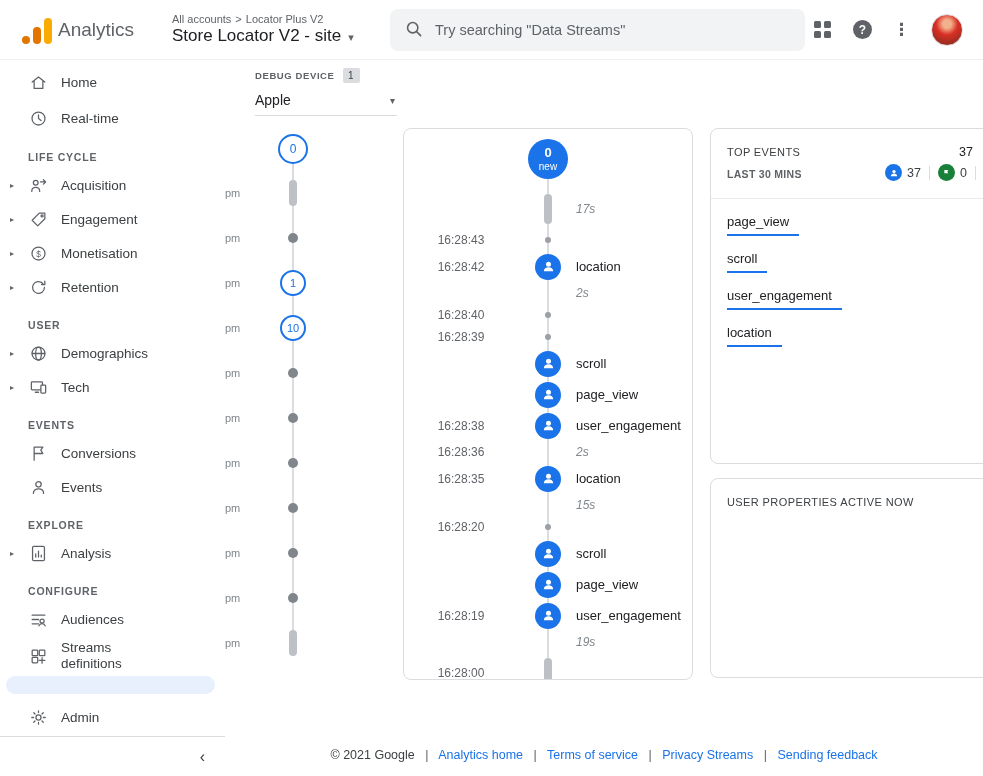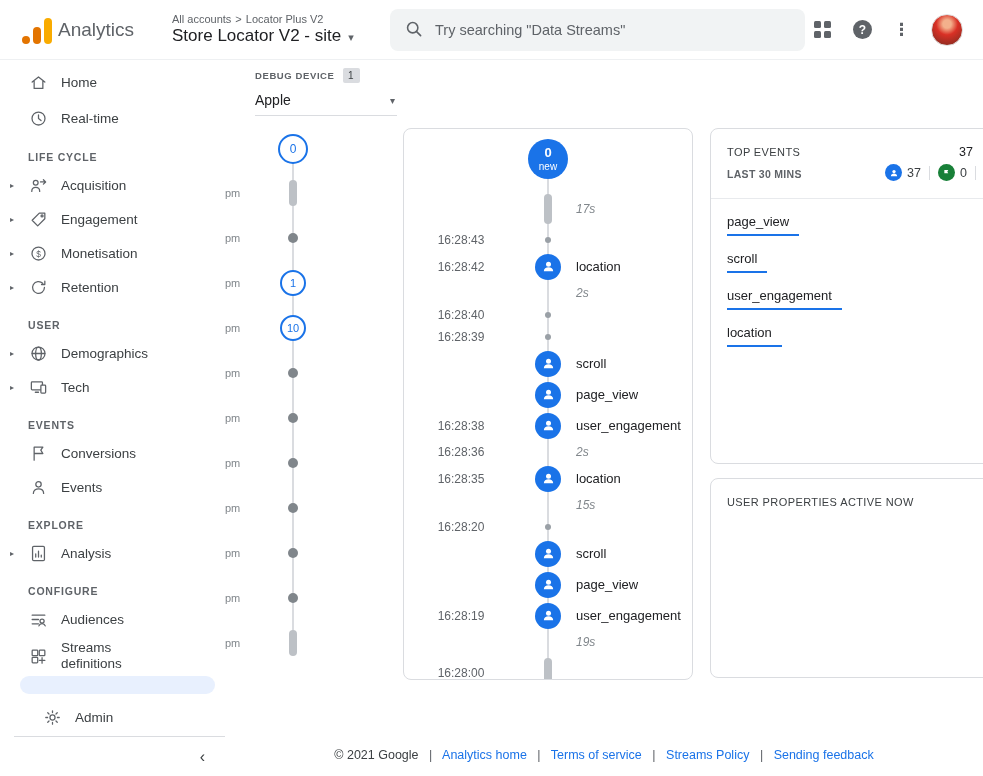--- a/index.html
+++ b/index.html
@@ -37,21 +37,21 @@
 .sitem{display:flex;align-items:center;height:34px;padding-left:10px;cursor:pointer}
 .sitem.tall{height:36px}
 .sitem.cd{height:40px}
 .sitem.adm{height:38px}
 .sarr{width:18px;flex:0 0 18px;font-size:8px;color:#5f6368}
 .sic{width:20px;height:20px;flex:0 0 20px;color:#5f6368;display:flex;align-items:center;justify-content:center}
 .si{width:19px;height:19px;fill:none;stroke:currentColor;stroke-width:1.6;stroke-linecap:round;stroke-linejoin:round}
 .slbl{margin-left:13px;font-size:13.5px;color:#3c4043}
 .slbl.wrap{width:110px;line-height:1.2}
 .shead{padding-left:28px;margin-top:10px;height:22px;font-size:10.5px;font-weight:bold;letter-spacing:.8px;color:#5f6368;display:flex;align-items:center}
-.sb-bottom{position:absolute;left:14px;right:0;bottom:0;background:#fff}
+.sb-bottom{position:absolute;left:0;right:0;bottom:0;background:#fff}
 .pill{height:18px;margin:0 10px 4px 6px;background:#e8f0fe;border-radius:12px;cursor:pointer}
 .collapse-row{height:40px;border-top:1px solid #dadce0;display:flex;align-items:center;justify-content:flex-end;padding-right:20px;color:#3c4043;font-size:16px;cursor:pointer}
 
 .main{flex:1;position:relative;background:#fff}
 .debug{position:absolute;left:30px;top:8px}
 .dlabel{font-size:9.5px;letter-spacing:.6px;color:#5f6368;font-weight:bold;display:flex;align-items:center}
 .dbadge{display:inline-flex;align-items:center;justify-content:center;min-width:17px;height:15px;background:#dadce0;color:#3c4043;border-radius:2px;margin-left:8px;font-size:10px;font-weight:normal;padding:0 3px}
 .dselect{width:142px;display:flex;align-items:center;justify-content:space-between;border-bottom:1px solid #dadce0;padding:7px 2px 7px 0;font-size:14px;color:#202124;cursor:pointer;margin-top:2px}
 .dcaret{font-size:10px;color:#5f6368}
 
@@ -619,20 +619,20 @@
         </div>
       </section>
 
       <footer class="foot">
         <span>© 2021 Google</span>
         <span class="fsep">|</span>
         <a class="flink">Analytics home</a>
         <span class="fsep">|</span>
         <a class="flink">Terms of service</a>
         <span class="fsep">|</span>
-        <a class="flink">Streams Policy</a>
+        <a class="flink">Privacy Streams</a>
         <span class="fsep">|</span>
         <a class="flink">Sending feedback</a>
       </footer>
 
     </main>
   </div>
 </div>
 
 </body></html>

